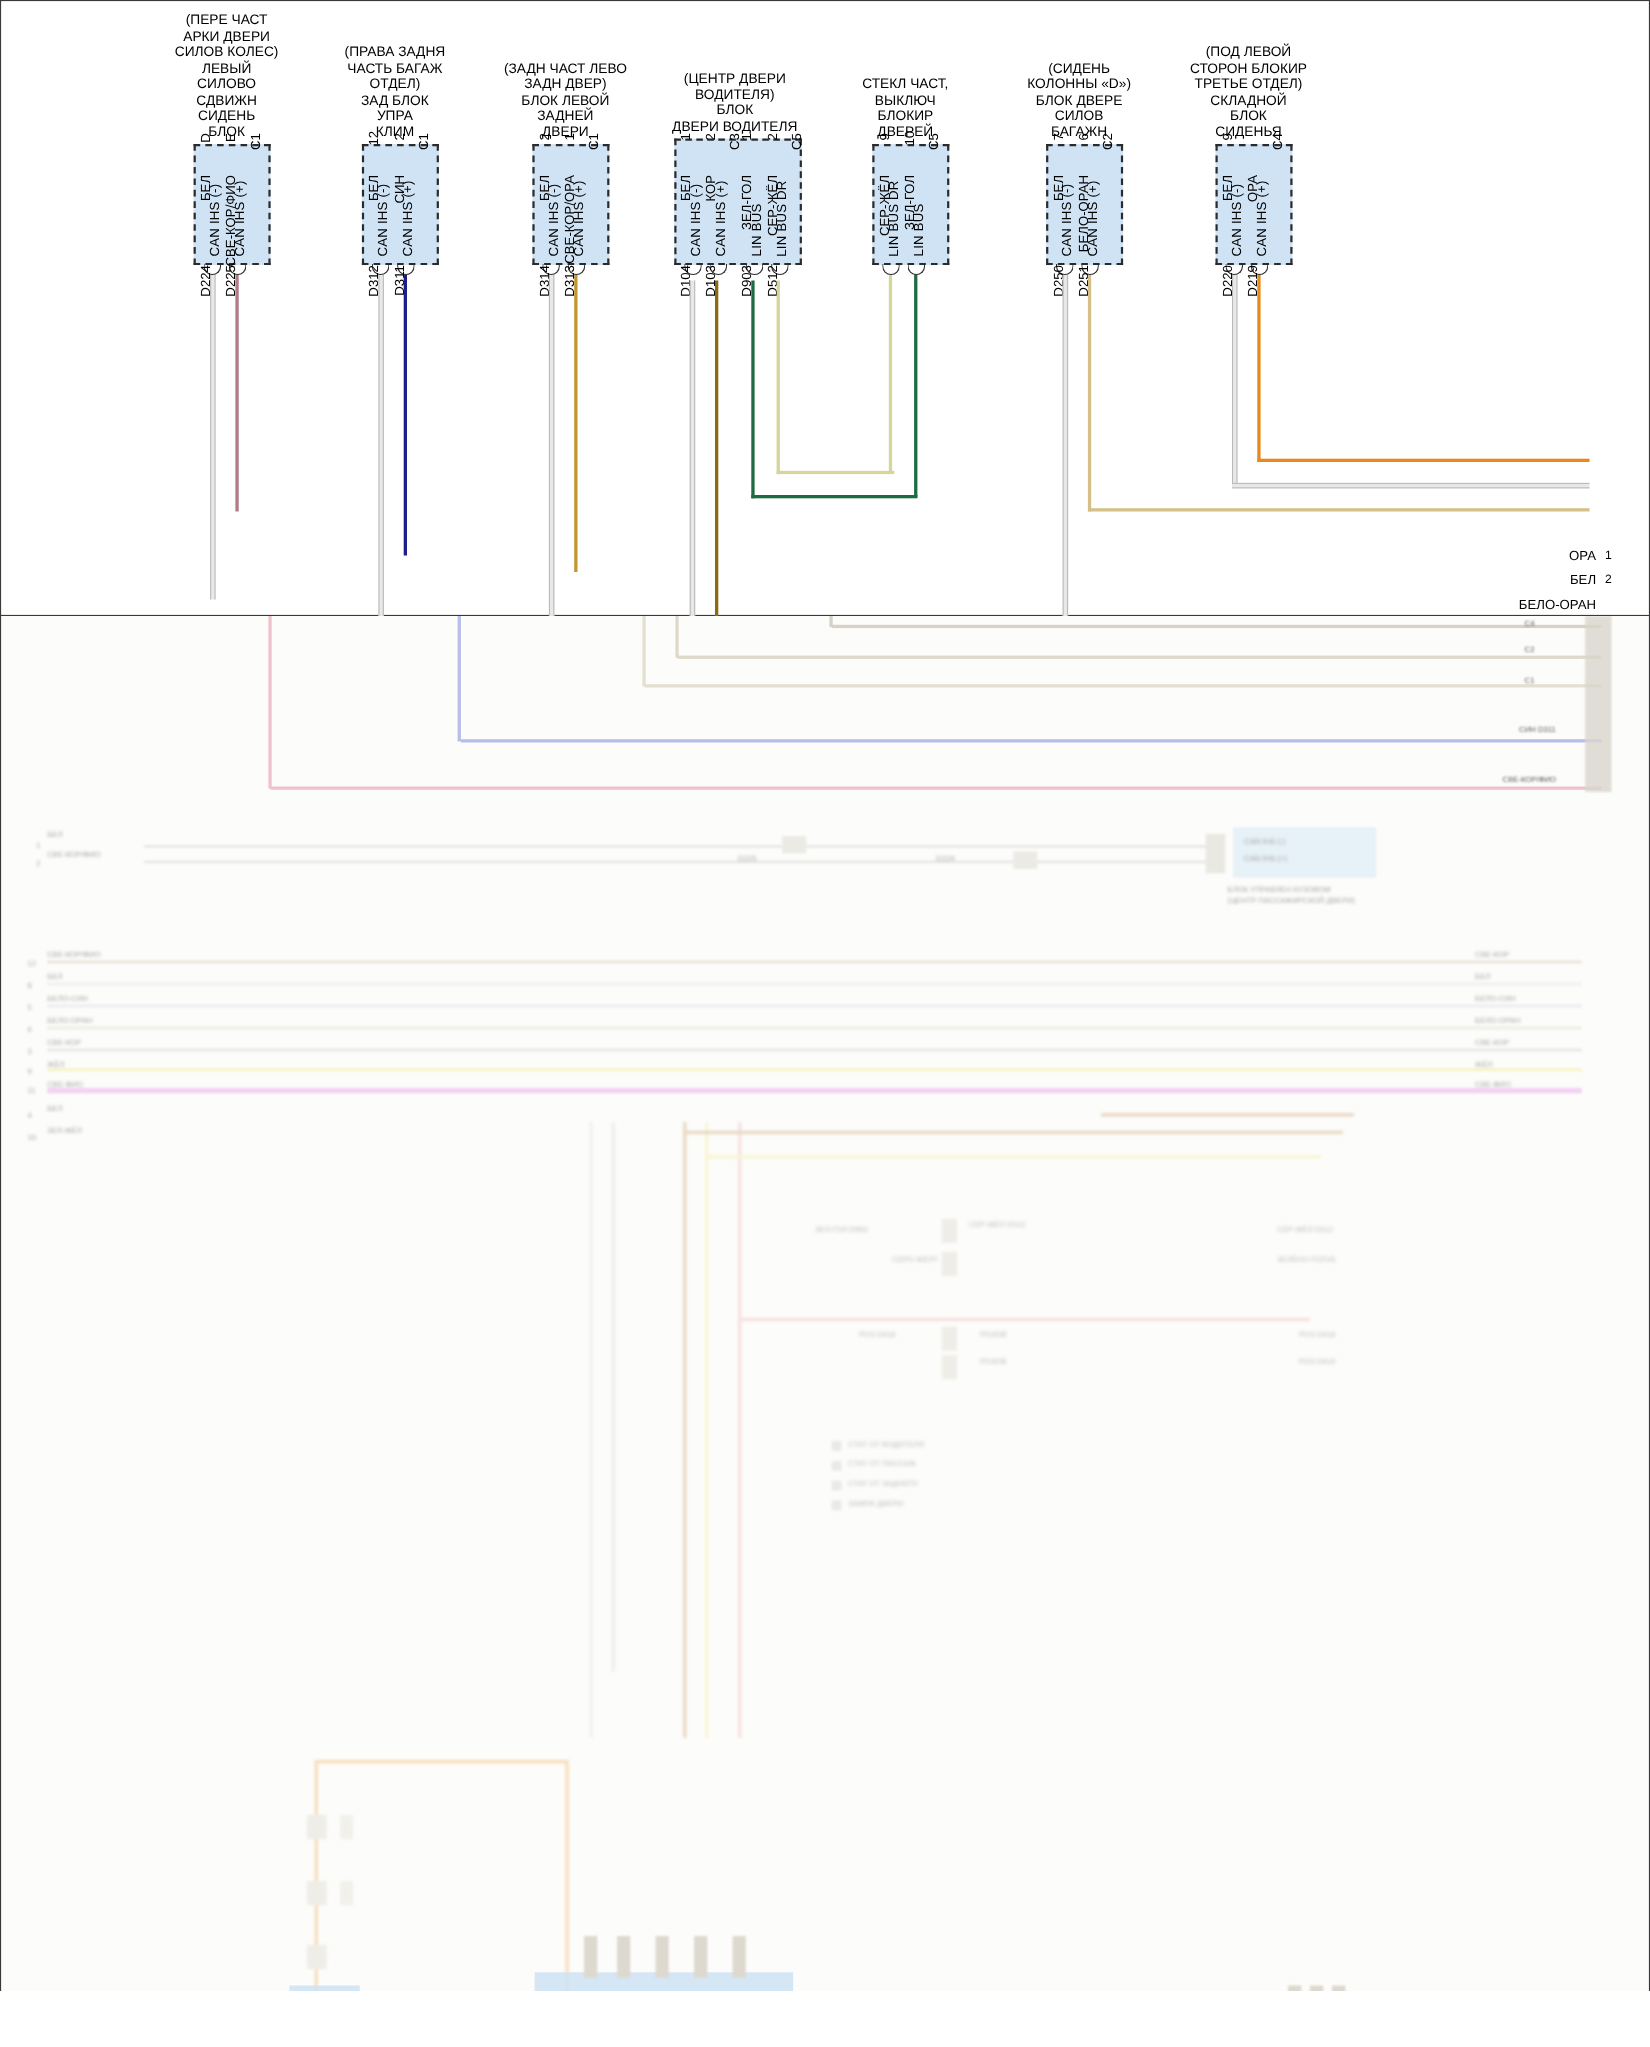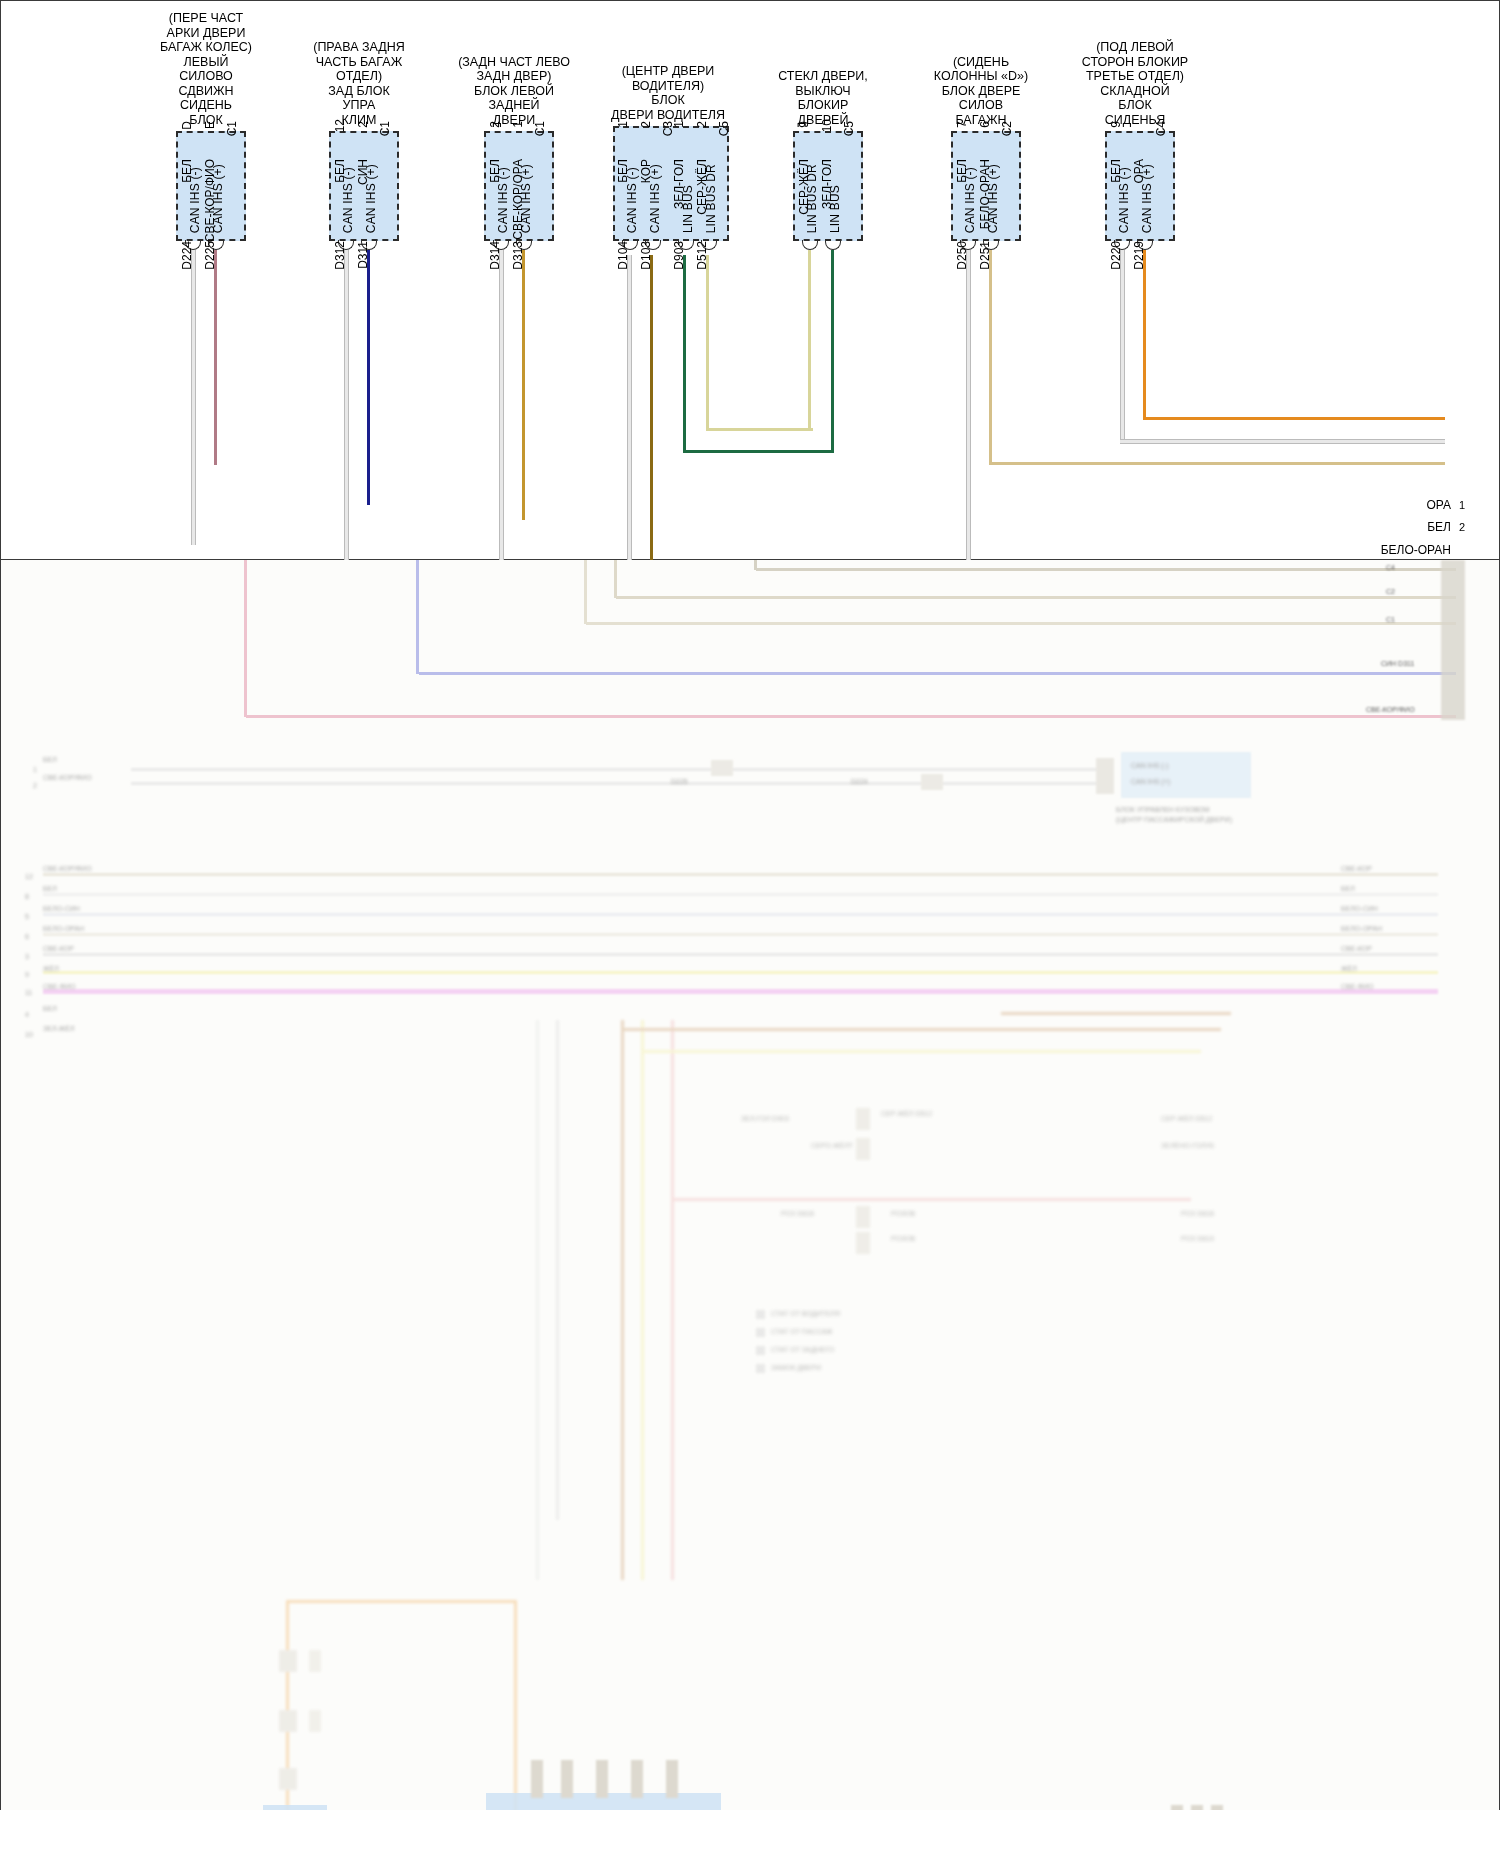--- a/index.html
+++ b/index.html
@@ -59,21 +59,21 @@
 <body>
 
 <div id="page">
 
   <div id="top-band">
 
     <div class="grp" style="left:205px;top:130px;">
       <div class="grp-title">
         <div>(ПЕРЕ ЧАСТ</div>
         <div>АРКИ ДВЕРИ</div>
-        <div>БАГАЖ КОЛЕС)</div>
+        <div>СИЛОВ КОЛЕС)</div>
         <div>ЛЕВЫЙ</div>
         <div>СИЛОВО</div>
         <div>СДВИЖН</div>
         <div>СИДЕНЬ</div>
         <div>БЛОК</div>
       </div>
       <div class="box" style="left:-30px;top:0;width:70px;height:110px;">
         <div class="pinname" style="left:10px;">CAN IHS (-)</div>
         <div class="pinname" style="left:33px;">CAN IHS (+)</div>
       </div>
@@ -176,21 +176,21 @@
     <div class="wire" style="left:626px;top:254px;width:3px;height:306px;background:#e8e8e8;border-left:1px solid #bbb;border-right:1px solid #bbb;"></div>
     <div class="wire" style="left:649px;top:254px;width:3px;height:306px;background:#8a6a14;"></div>
 
     <div class="wire" style="left:682px;top:254px;width:3px;height:198px;background:#1c6b42;"></div>
     <div class="wire" style="left:682px;top:449px;width:151px;height:3px;background:#1c6b42;"></div>
     <div class="wire" style="left:705px;top:254px;width:3px;height:176px;background:#d8d59a;"></div>
     <div class="wire" style="left:705px;top:427px;width:107px;height:3px;background:#d8d59a;"></div>
 
     <div class="grp" style="left:822px;top:130px;">
       <div class="grp-title">
-        <div>СТЕКЛ ДВЕРИ,</div>
+        <div>СТЕКЛ ЧАСТ,</div>
         <div>ВЫКЛЮЧ</div>
         <div>БЛОКИР</div>
         <div>ДВЕРЕЙ</div>
       </div>
       <div class="box" style="left:-30px;top:0;width:70px;height:110px;">
         <div class="pinname" style="left:10px;">LIN BUS DR</div>
         <div class="pinname" style="left:33px;">LIN BUS</div>
       </div>
       <div class="pincup" style="left:-21px;top:109px;"></div>
       <div class="pincup" style="left:2px;top:109px;"></div>

